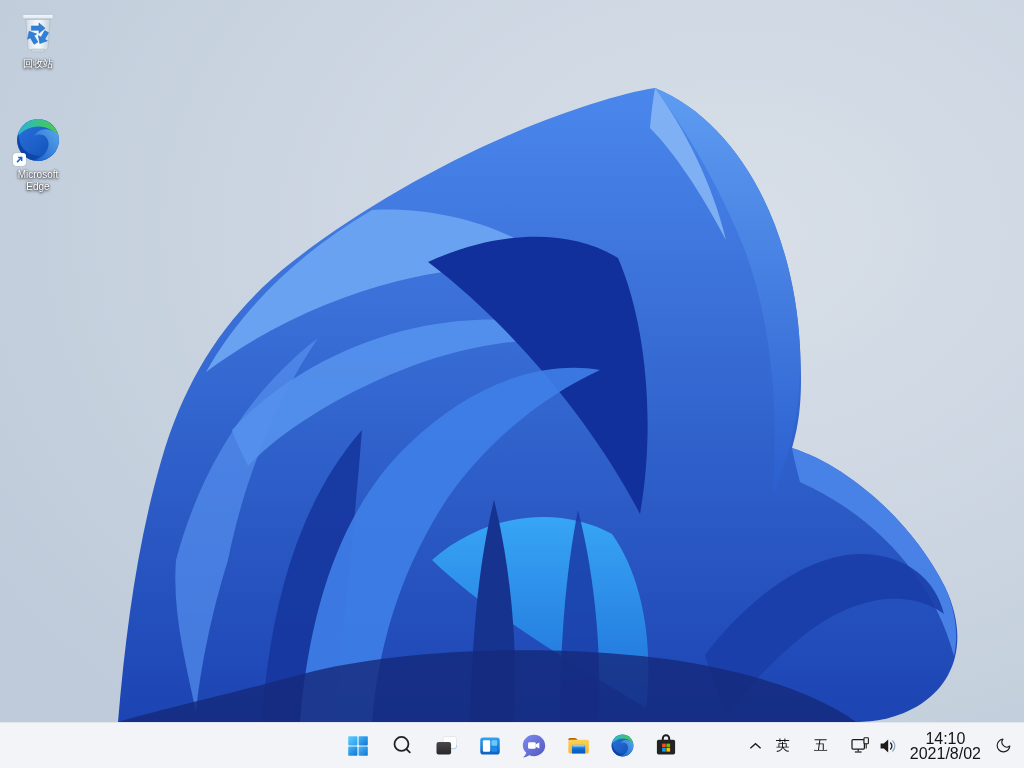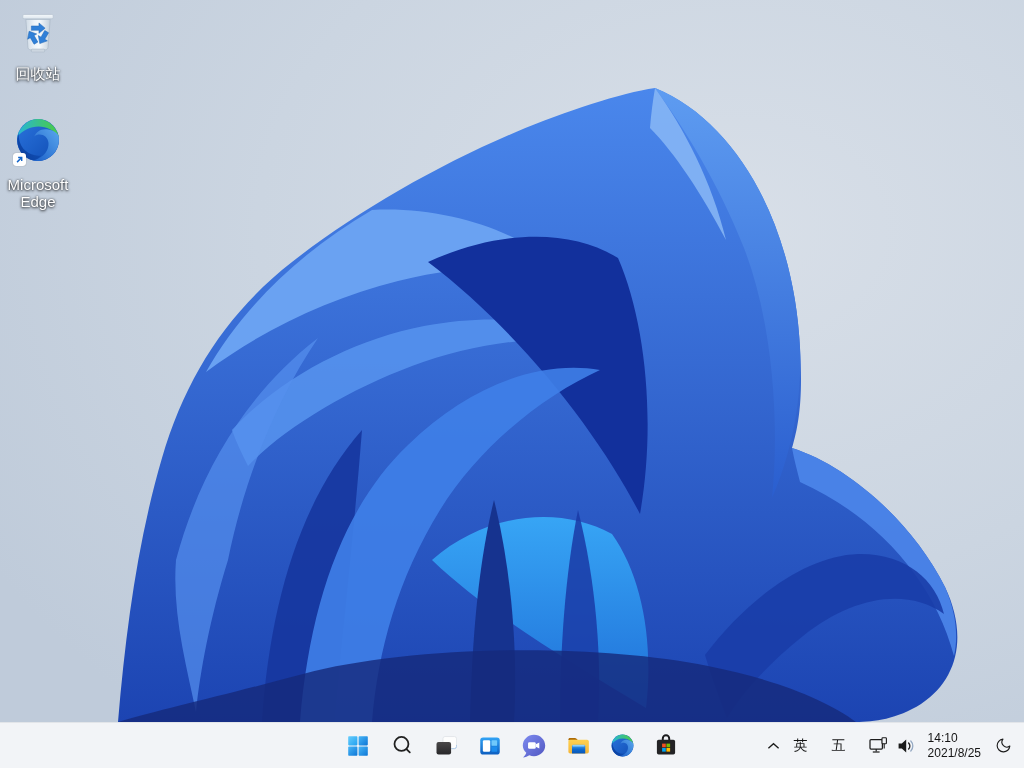--- a/index.html
+++ b/index.html
@@ -9,21 +9,21 @@
     background:#c9d4e0;
   }
   .wallpaper{position:absolute;inset:0;width:1024px;height:768px;}
   
   .desk-icon{
     position:absolute;width:76px;display:flex;flex-direction:column;
     align-items:center;cursor:default;
   }
   .desk-icon .img{position:relative;display:flex;align-items:center;justify-content:center;}
   .desk-icon .lbl{
-    margin-top:12px;font-size:15px;line-height:1.15;color:#fff;text-align:center;
+    margin-top:5px;font-size:10px;line-height:1.15;color:#fff;text-align:center;
     text-shadow:0 1px 3px rgba(0,0,0,.85),0 0 2px rgba(0,0,0,.55);
     max-width:64px;word-break:break-word;
   }
   #icon-recycle{left:0;top:9px;}
   #icon-edge{left:0;top:116px;}
   .shortcut-badge{
     position:absolute;left:-1px;bottom:-2px;width:13px;height:13px;border-radius:3px;
     background:#fff;box-shadow:0 0 1px rgba(0,0,0,.45);
     display:flex;align-items:center;justify-content:center;
   }
@@ -43,21 +43,21 @@
   .tray{
     position:absolute;right:0;top:0;height:100%;padding-right:7px;
     display:flex;align-items:center;
   }
   .tray-btn{
     height:38px;display:flex;align-items:center;justify-content:center;
     border-radius:5px;cursor:pointer;color:#141414;
   }
   .tray-ime{width:26px;font-size:14px;}
   .tray-clock{
-    margin-left:10px;text-align:left;font-size:12px;line-height:15px;color:#141414;
+    margin-left:10px;text-align:center;font-size:16px;line-height:15px;color:#141414;
     white-space:nowrap;
   }
 </style>
 </head>
 <body>
 
 <svg width="0" height="0" style="position:absolute" aria-hidden="true">
   <defs>
     <radialGradient id="gBg" cx="72%" cy="30%" r="85%">
       <stop offset="0" stop-color="#d8dfe8"></stop>
@@ -311,21 +311,21 @@
           <use href="#icoNet"></use>
         </svg>
     </div>
     <div class="tray-btn" style="width:24px;margin-left:2px;">
       <svg width="18" height="16" viewBox="0 0 18 16">
           <use href="#icoVol"></use>
         </svg>
     </div>
     <div class="tray-clock">
       <div>14:10</div>
-      <div>2021/8/25</div>
+      <div>2021/8/02</div>
     </div>
     <div class="tray-btn" style="width:28px;margin-left:8px;">
       <svg width="17" height="17" viewBox="0 0 24 24">
           <use href="#icoMoon"></use>
         </svg>
     </div>
   </div>
 </div>
 
 </body></html>

